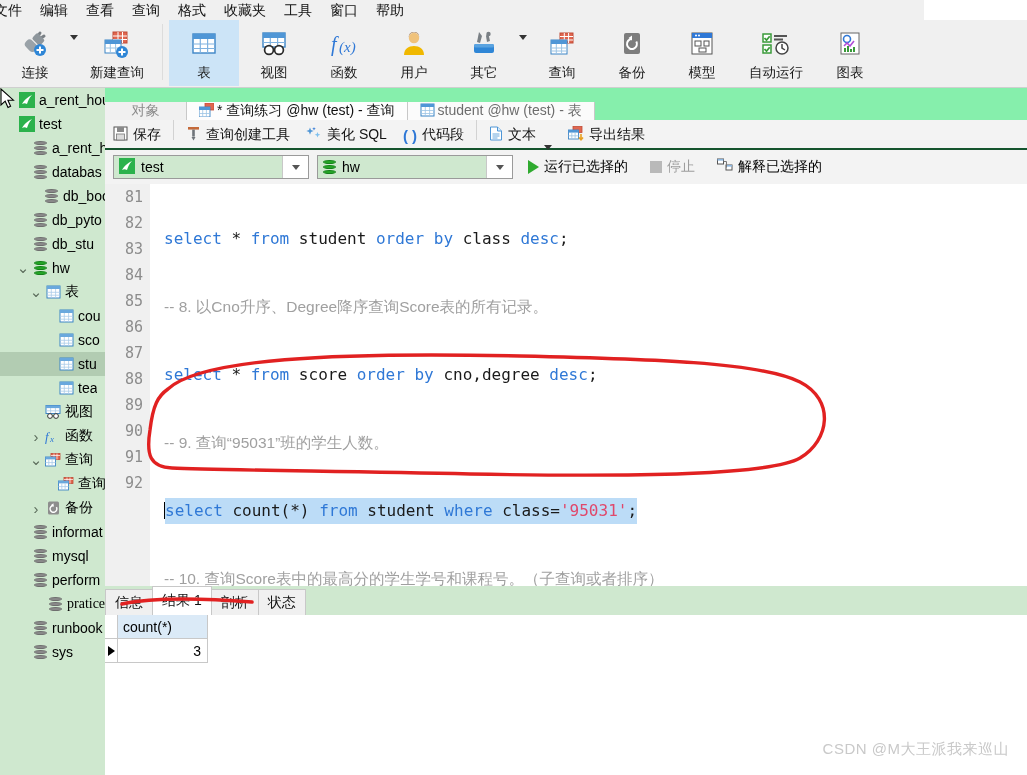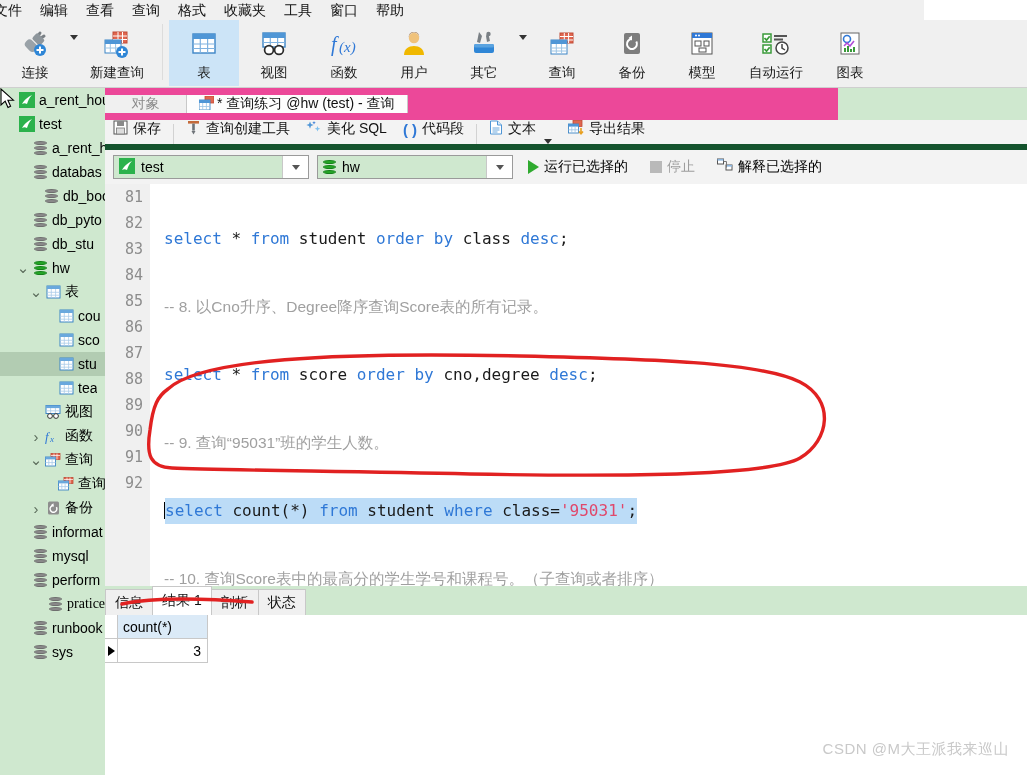--- a/index.html
+++ b/index.html
@@ -58,32 +58,32 @@
   .cyl{ width:13px; height:14px; position:relative; }
   .cyl i{ position:absolute; left:0; width:13px; height:4px; border-radius:50%;
           background:#8a8a8a; border:1px solid #6f6f6f; box-sizing:border-box;}
   .cyl i:nth-child(1){ top:0; } .cyl i:nth-child(2){ top:5px;} .cyl i:nth-child(3){ top:10px;}
   .cyl.green i{ background:#25a527; border-color:#14801a; }
 
   
   #workspace{ position:absolute; left:105px; top:88px; width:922px; height:687px; background:#cfe8cf;}
 
   
-  #tabstrip{ position:absolute; left:0; top:0; width:733px; height:32px; background:#ec4899;
-     display:flex; align-items:center; font-size:14px; }
+  #tabstrip{ position:absolute; left:0; top:0; width:922px; height:32px; background:#86efac;
+     display:flex; align-items:flex-end; font-size:14px; }
   .objtab{ width:82px; display:flex; align-items:center; justify-content:center;
      color:#8a8a8a; background:#f0f0f0; border-right:1px solid #c8c8c8;}
   .etab{ display:flex; align-items:center; gap:3px; padding:0 12px; background:#fdfdfd;
      border-right:1px solid #c8c8c8; white-space:nowrap; color:#111; }
   .etab.inactive{ color:#6d6d6d; background:#fbfbfb;}
   #tabfill{ flex:1; background:#cfe8cf; }
 
   
   #qtool{ position:absolute; left:0; top:32px; width:922px; height:30px; background:#f3f3f3;
-     border-bottom:6px solid #14532d; display:flex; align-items:flex-end; font-size:14px; color:#111;}
+     border-bottom:2px solid #14532d; display:flex; align-items:flex-start; font-size:14px; color:#111;}
   .qitem{ display:flex; align-items:center; gap:5px; padding:0 8px; height:30px; white-space:nowrap;}
   .qsep{ width:1px; height:20px; background:#d2d2d2; margin:0 4px;}
 
   
   #connbar{ position:absolute; left:0; top:62px; width:922px; height:34px; background:#f3f3f3;
      display:flex; align-items:center; padding-left:8px; gap:8px; font-size:14px;}
   .combo{ width:196px; height:24px; border:1px solid #9a9a9a; background:#cfe8cf;
      display:flex; align-items:center; position:relative; }
   .combo .cl{ display:flex; align-items:center; gap:6px; padding-left:5px; flex:1; overflow:hidden;}
   .combo .cbtn{ width:26px; height:22px; background:#fff; border-left:1px solid #c8c8c8;
@@ -598,20 +598,30 @@
     <div class="etab">
       <span>
         <svg width="15" height="14" viewBox="0 0 15 14">
           <rect x="6" y="0" width="9" height="7" fill="#e0664f" stroke="#c04b36" stroke-width=".8"></rect>
           <rect x="0" y="4" width="11" height="10" fill="#fff" stroke="#3d85c6" stroke-width=".9"></rect>
           <rect x="0" y="4" width="11" height="3" fill="#4f96d6"></rect>
           <path d="M3.7 7v7M7.4 7v7M0 10.5h11" stroke="#9cc4e4" stroke-width=".8"></path>
         </svg>
       </span>
       <span>* 查询练习 @hw (test) - 查询</span>
+    </div>
+    <div class="etab inactive">
+      <span>
+        <svg width="15" height="14" viewBox="0 0 15 14">
+          <rect x="1" y="1" width="13" height="12" fill="#fff" stroke="#3d85c6" stroke-width="1"></rect>
+          <rect x="1" y="1" width="13" height="3" fill="#4f96d6"></rect>
+          <path d="M5.3 4v9M9.6 4v9M1 7.5h13M1 10.5h13" stroke="#9cc4e4" stroke-width=".8"></path>
+        </svg>
+      </span>
+      <span>student @hw (test) - 表</span>
     </div>
     <div id="tabfill"></div>
   </div>
 
   <div id="qtool">
     <div class="qitem">
       <span>
         <svg width="15" height="15" viewBox="0 0 15 15">
           <rect x="1" y="1" width="13" height="13" fill="#fff" stroke="#555"></rect>
           <rect x="4" y="1" width="7" height="5" fill="#8a8a8a"></rect>

